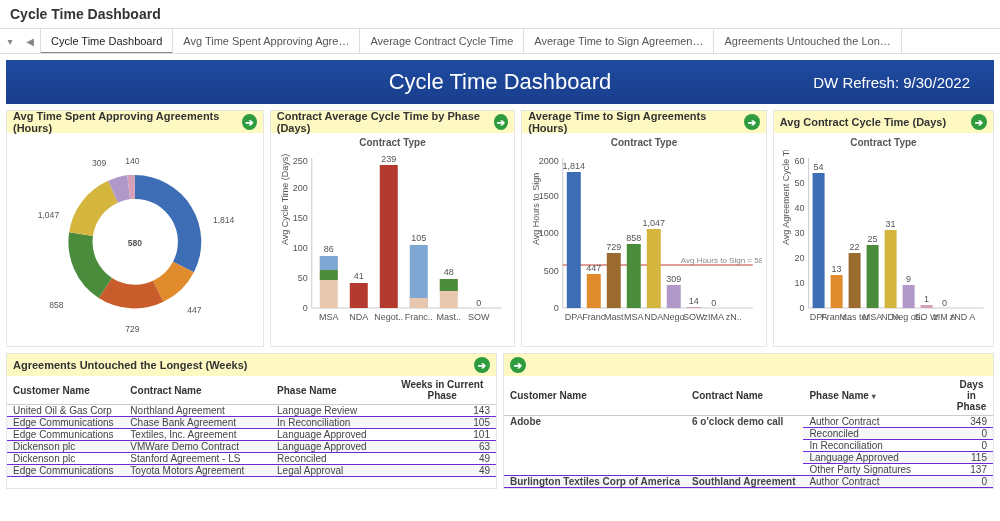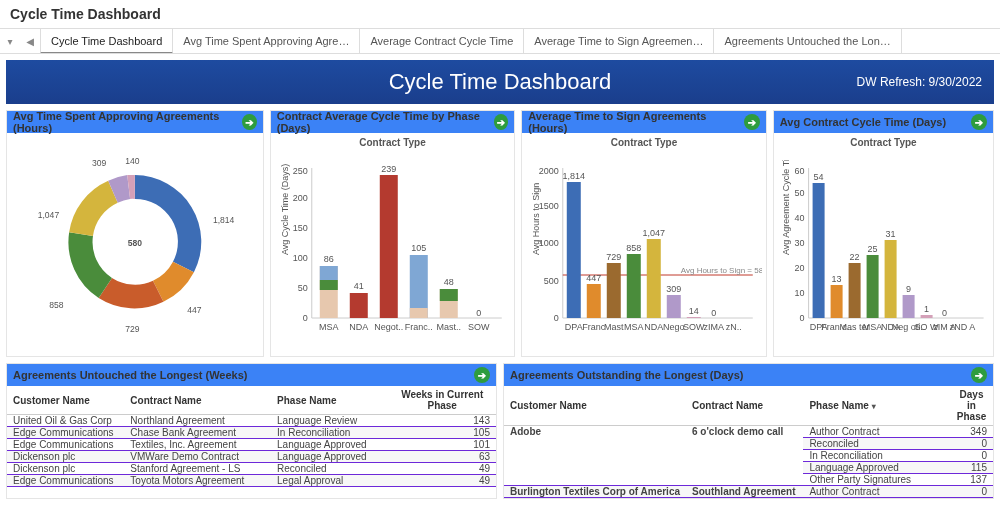--- a/index.html
+++ b/index.html
@@ -5,27 +5,27 @@
 *{box-sizing:border-box;margin:0;padding:0;font-family:-apple-system,BlinkMacSystemFont,"Segoe UI",Arial,sans-serif}
 body{background:#fff;font-size:11px;color:#333;width:1000px}
 .page-title{font-size:14px;font-weight:600;padding:6px 10px;color:#333}
 .tabstrip{display:flex;align-items:center;border-top:1px solid #ddd;border-bottom:1px solid #ddd;height:26px;overflow:hidden}
 .tabstrip .nav-arrow{width:20px;text-align:center;color:#888;cursor:pointer;font-size:10px}
 .tab{padding:0 10px;height:26px;line-height:26px;border-right:1px solid #ddd;white-space:nowrap;color:#555;cursor:pointer;font-size:11px}
 .tab.active{background:#fff;color:#222;font-weight:500;border-bottom:2px solid #888}
 .tab:first-of-type{border-left:1px solid #ddd}
 .banner{background:#1a3e8c;background:linear-gradient(#1e4ba0,#1a3e8c);color:#fff;height:44px;display:flex;align-items:center;justify-content:center;position:relative;margin:6px 6px 0}
 .banner-title{font-size:22px;font-weight:400}
-.banner-right{position:absolute;right:12px;font-size:12px}
+.banner-right{position:absolute;right:24px;font-size:15px}
 .row{display:flex;gap:6px;padding:6px}
 .panel{background:#fff;border:1px solid #e5e5e5;flex:1;min-width:0;display:flex;flex-direction:column}
-.panel-head{background:#3b82f6;height:22px;display:flex;align-items:center;justify-content:space-between;padding:0 6px;font-size:11px;font-weight:600;color:#333}
+.panel-head{background:#fef9c3;height:22px;display:flex;align-items:center;justify-content:space-between;padding:0 6px;font-size:11px;font-weight:600;color:#333}
 .go-icon{width:16px;height:16px;border-radius:50%;background:#2e9c3e;color:#fff;display:flex;align-items:center;justify-content:center;font-size:10px;cursor:pointer}
 .panel-body{flex:1;padding:4px;position:relative}
-.chart-title{text-align:center;font-size:10px;font-weight:600;color:#555;margin-bottom:12px}
+.chart-title{text-align:center;font-size:10px;font-weight:600;color:#555;margin-bottom:2px}
 svg text{font-size:9px;fill:#555}
 .tbl{width:100%;border-collapse:collapse;font-size:10px}
 .tbl th{text-align:left;font-weight:600;padding:3px 6px;border-bottom:1px solid #ccc;color:#333}
 .tbl th.num{text-align:center}
 .tbl td{padding:0 6px;border-bottom:1px solid #6d28d9;color:#444;white-space:nowrap;overflow:hidden;text-overflow:ellipsis}
 .tbl td.num{text-align:right}
 .tbl tr:nth-child(even) td{background:#f7f7f7}
 .sort-icon{display:inline-block;width:10px;font-size:8px;color:#555}
 .grouped td.group{font-weight:600;vertical-align:top}
 .ref-line{stroke:#c0392b;stroke-width:1}
@@ -328,21 +328,20 @@
               <td>Legal Approval</td>
               <td class="num">49</td>
             </tr>
           </tbody>
       </table>
     </div>
   </div>
 
   <div class="panel">
     <div class="panel-head">
-      <span>Agreements Outstanding the Longest (Days)</span>
       <span class="go-icon">➔</span>
     </div>
     <div class="panel-body" style="padding:0">
       <table class="tbl grouped">
         <thead>
             <tr>
           <th style="width:22%">Customer Name</th>
           <th style="width:24%">Contract Name</th>
           <th style="width:30%"><span>Phase Name</span> <span class="sort-icon">▾</span></th>
           <th class="num">Days in Phase</th>

